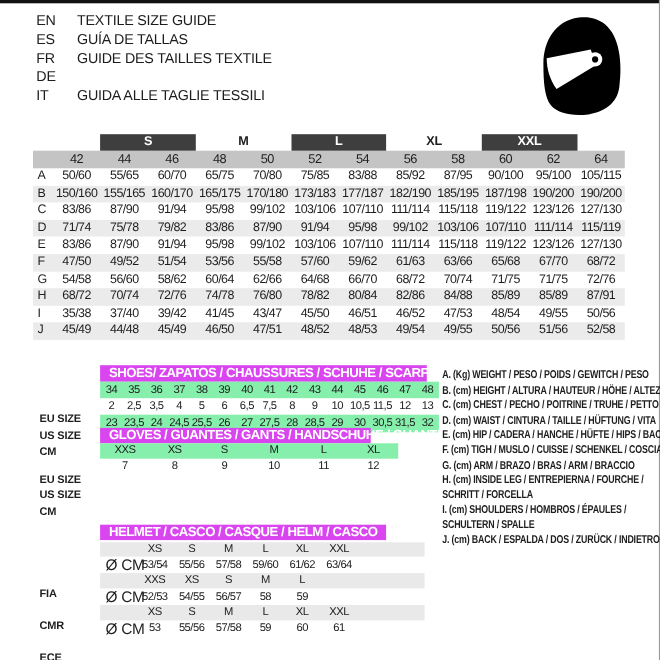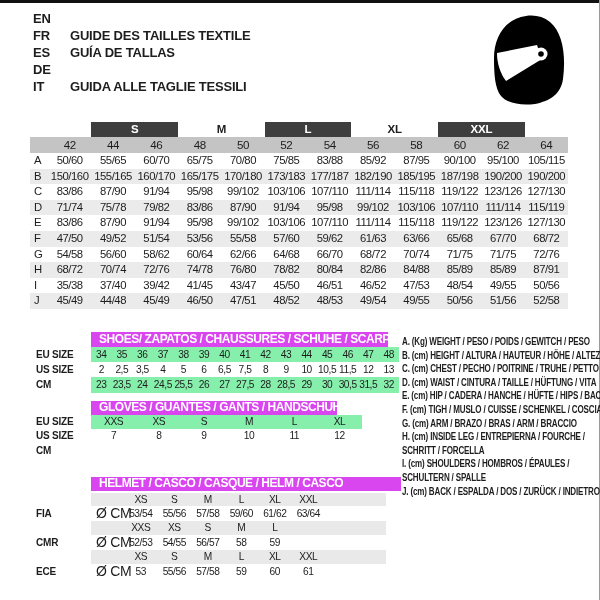--- a/index.html
+++ b/index.html
@@ -3,21 +3,21 @@
 <meta charset="utf-8">
 <style>
   html,body{margin:0;padding:0;background:#fff;}
   .sheet{position:relative;width:600px;height:600px;background:#ffffff;
          font-family:"Liberation Sans",sans-serif;color:#1d1d1d;overflow:hidden;box-sizing:border-box;}
   .topline{position:absolute;top:0;left:0;width:600px;height:2.5px;background:#111;}
   .rightline{position:absolute;top:0;right:0;width:1.5px;height:600px;background:#9a9a9a;}
 
   
   .lang{position:absolute;left:33px;top:10px;}
-  .lang-row{display:flex;font-size:13px;font-weight:bold;line-height:17px;letter-spacing:-0.2px;}
+  .lang-row{display:flex;font-size:13px;font-weight:normal;line-height:17px;letter-spacing:-0.2px;}
   .lang-code{width:37px;}
 
   .helmet-logo{position:absolute;left:489px;top:12px;}
 
   
   .maintbl{position:absolute;left:30px;top:122px;width:538px;}
   .grid{display:grid;grid-template-columns:18px repeat(12,1fr);}
   .group-row{height:15px;}
   .grp{font-size:11.5px;font-weight:bold;text-align:center;line-height:15px;letter-spacing:-0.2px;}
   .grp.dark{background:#3e3e3e;color:#fff;}
@@ -26,36 +26,36 @@
   .mrow{height:15.6px;}
   .mrow.alt{background:#ebebeb;}
   .cell{font-size:11.3px;text-align:center;line-height:15.6px;letter-spacing:-0.45px;white-space:nowrap;}
   .letter{text-align:left;padding-left:4px;}
 
   
   .subtbl{position:absolute;left:30px;}
   .bar{background:#d946ef;color:#fff;font-size:12px;font-weight:bold;letter-spacing:-0.45px;
        padding-left:8px;white-space:nowrap;box-sizing:border-box;}
   .srow{display:flex;}
-  .lab{width:61px;font-size:10px;font-weight:bold;letter-spacing:-0.2px;padding-left:6px;box-sizing:border-box;}
+  .lab{width:61px;font-size:10px;font-weight:bold;letter-spacing:-0.2px;padding-left:6px;box-sizing:border-box;margin-top:27px;}
   .scell{font-size:10.2px;text-align:center;letter-spacing:-0.45px;white-space:nowrap;}
 
   #shoes{top:332px;}
   #shoes .bar{margin-left:61px;width:297px;height:14.5px;line-height:14.5px;}
   #shoes .srow{height:15.4px;line-height:15.4px;}
   #shoes .content{width:308px;display:grid;grid-template-columns:repeat(15,1fr);}
   .srow.gray .content{background:#86efac;}
 
-  #gloves{top:401px;}
+  #gloves{top:389px;}
   #gloves .bar{margin-left:61px;width:246px;height:13.5px;line-height:13.5px;}
   #gloves .srow{height:14.6px;line-height:14.6px;}
   #gloves .content{width:271px;display:grid;grid-template-columns:repeat(6,1fr);}
 
   #helmet{top:477px;}
-  #helmet .bar{margin-left:61px;width:310px;height:13.5px;line-height:13.5px;margin-bottom:2px;}
+  #helmet .bar{margin-left:61px;width:260px;height:13.5px;line-height:13.5px;margin-bottom:2px;}
   .hrow{display:flex;}
   .hrow.gray{height:13.8px;line-height:13.8px;}
   .hrow.white{height:15px;line-height:15px;}
   .hcontent{width:295px;display:grid;grid-template-columns:33px repeat(6,33.5px) 1fr;}
   .hrow.gray .hcontent{background:#e9e9e9;}
   .unit{font-size:14px;text-align:left;padding-left:5px;letter-spacing:-0.3px;white-space:nowrap;}
 
   
   .legend{position:absolute;left:402px;top:335px;transform:scaleX(0.78);transform-origin:0 0;}
   .legend-line{font-size:10.3px;font-weight:bold;line-height:13.6px;white-space:nowrap;letter-spacing:-0.2px;}
@@ -63,28 +63,29 @@
 </head>
 <body>
 
 <div class="sheet">
   <div class="topline"></div>
   <div class="rightline"></div>
 
   <div class="lang">
       <div class="lang-row">
         <div class="lang-code">EN</div>
+        <div class="lang-title">TEXTILE SIZE GUIDE</div>
+      </div>
+      <div class="lang-row">
+        <div class="lang-code">ES</div>
+        <div class="lang-title">GUÍA DE TALLAS</div>
       </div>
       <div class="lang-row">
         <div class="lang-code">FR</div>
         <div class="lang-title">GUIDE DES TAILLES TEXTILE</div>
-      </div>
-      <div class="lang-row">
-        <div class="lang-code">ES</div>
-        <div class="lang-title">GUÍA DE TALLAS</div>
       </div>
       <div class="lang-row">
         <div class="lang-code">DE</div>
       </div>
       <div class="lang-row">
         <div class="lang-code">IT</div>
         <div class="lang-title">GUIDA ALLE TAGLIE TESSILI</div>
       </div>
     </div>
 

